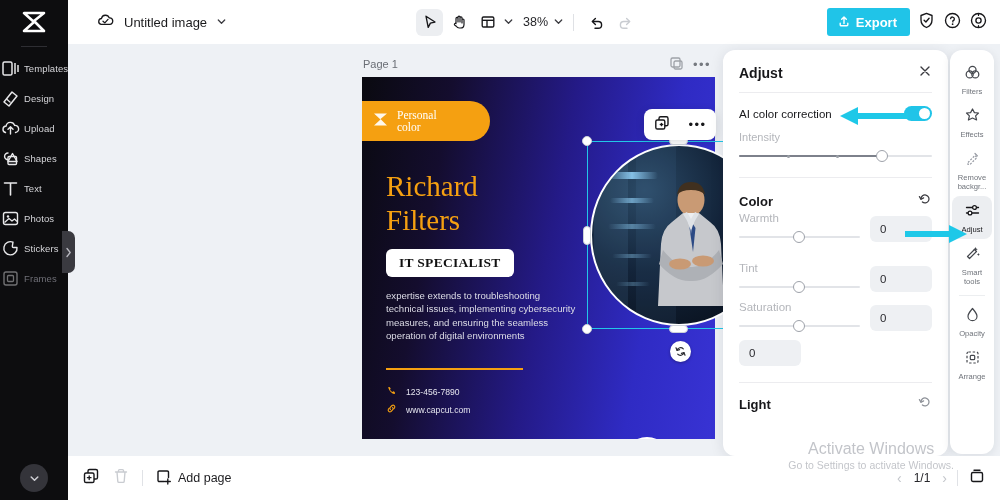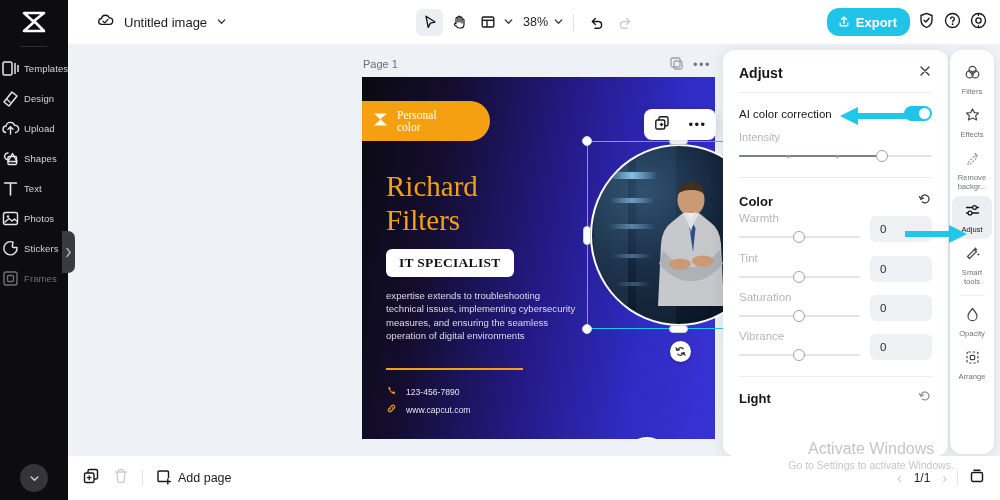--- a/index.html
+++ b/index.html
@@ -48,21 +48,21 @@
   .tb-center { position:absolute; left: 348px; display:flex; align-items:center; gap: 2px; }
   .tool-btn {
     width: 27px; height: 27px; border-radius: 6px;
     display:flex; align-items:center; justify-content:center; cursor:pointer;
   }
   .tool-btn.active { background: #eceef1; }
   .zoom-val { font-size: 12.5px; color: #26262a; padding: 0 3px 0 7px; }
   .tb-sep { width:1px; height:17px; background:#dfe1e5; margin: 0 7px; }
   .tb-right { position:absolute; right: 12px; display:flex; align-items:center; gap: 7px; }
   #export-btn {
-    background: #20c4e8; color:#fff; border-radius: 12px; height: 28px;
+    background: #20c4e8; color:#fff; border-radius: 3px; height: 28px;
     display:flex; align-items:center; gap: 5px; padding: 0 13px 0 10px;
     font-size: 13px; font-weight: bold; cursor: pointer; margin-left: 26px;
   }
 
   
   #canvas-area {
     position: absolute; left: 68px; top: 44px; width: 932px; height: 412px;
     background: #eef1f5; overflow: hidden;
   }
   #page-label { position:absolute; left: 295px; top: 14px; font-size: 11px; color:#6a6e75; }
@@ -554,21 +554,21 @@
       <div class="ctl-left">
         <div class="nm">Warmth</div>
         <div class="slider-track">
           <div class="trk"></div>
           <div class="knob" style="left:45%"></div>
         </div>
       </div>
       <div class="numbox">0</div>
     </div>
 
-    <div class="ctl-row" style="margin-top:8px">
+    <div class="ctl-row" style="margin-top:18px">
       <div class="ctl-left">
         <div class="nm">Tint</div>
         <div class="slider-track">
           <div class="trk"></div>
           <div class="knob" style="left:45%"></div>
         </div>
       </div>
       <div class="numbox">0</div>
     </div>
 
@@ -577,27 +577,20 @@
         <div class="nm">Saturation</div>
         <div class="slider-track">
           <div class="trk"></div>
           <div class="knob" style="left:45%"></div>
         </div>
       </div>
       <div class="numbox">0</div>
     </div>
 
     <div class="ctl-row" style="margin-top:7px">
-      <div class="ctl-left">
-        <div class="nm">Vibrance</div>
-        <div class="slider-track">
-          <div class="trk"></div>
-          <div class="knob" style="left:45%"></div>
-        </div>
-      </div>
       <div class="numbox">0</div>
     </div>
 
     <div class="ap-hr2"></div>
     <div class="light-row">
       <span class="t">Light</span>
       <span>
         <svg width="14" height="14" viewBox="0 0 14 14">
             <path d="M3 7 a4 4 0 1 1 1.4 3" fill="none" stroke="#8d9198" stroke-width="1.25" stroke-linecap="round"></path>
             <path d="M1.4 4.6 L3.1 7.3 L5.6 5.9" fill="none" stroke="#8d9198" stroke-width="1.25" stroke-linecap="round" stroke-linejoin="round"></path>

